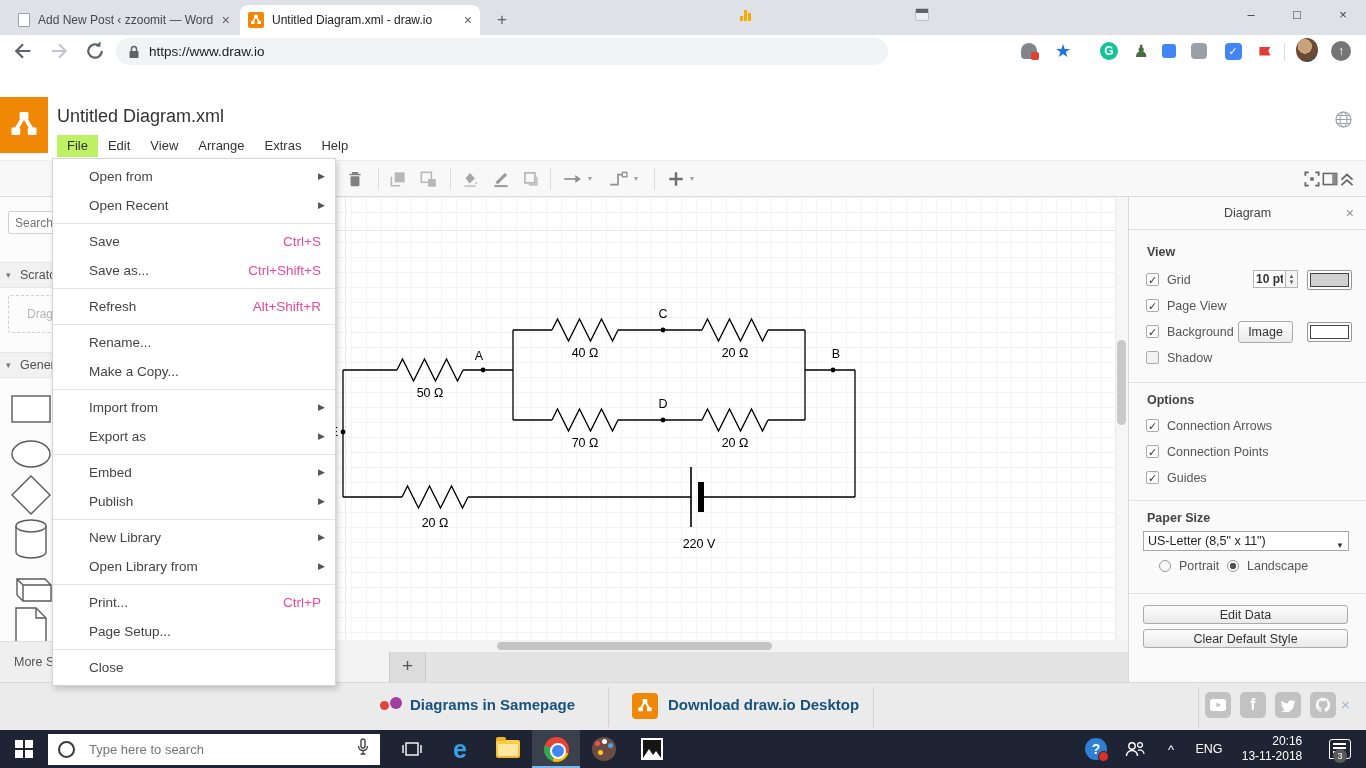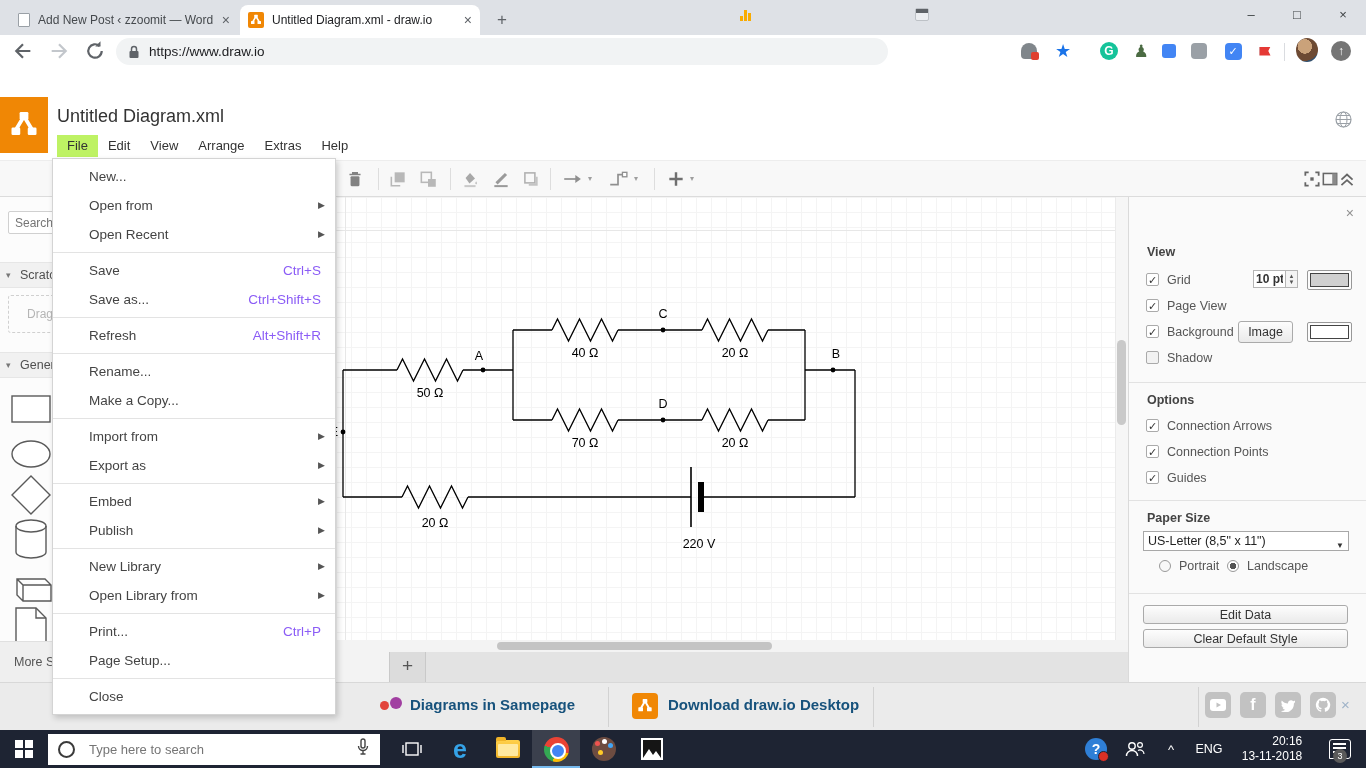--- a/index.html
+++ b/index.html
@@ -116,21 +116,21 @@
   .fmt-select{left:14px;width:206px;height:20px;background:#fff;border:1px solid #a8a8a8;font-size:12.5px;color:#222;line-height:18px;padding:0 4px;}
   .fmt-select .sel-arrow{position:absolute;right:4px;top:5px;font-size:8px;color:#333;}
   .radio{width:12px;height:12px;border:1px solid #999;border-radius:50%;background:#f8f8f8;}
   .radio.on{background:radial-gradient(circle,#555 0 3px,#fff 3.5px);}
   .bigbtn{left:14px;width:205px;height:19px;line-height:18px;}
 
   
   #filemenu{top:158px;left:52px;width:284px;background:#fff;border:1px solid #d4d4d4;box-shadow:2px 3px 6px rgba(0,0,0,.18);
     padding:3px 0;z-index:40;}
   .mi{position:relative;height:29px;line-height:29px;padding:0 14px 0 36px;font-size:13.5px;color:#444;}
-  .mi-s{float:right;color:#8b5cf6;}
+  .mi-s{float:right;color:#ec4899;}
   .mi-a{position:absolute;right:10px;top:0;font-size:9px;color:#555;}
   .msep{height:1px;background:#e3e3e3;margin:3px 0;}
 
   
   #footer{top:682px;left:0;width:1366px;height:48px;background:#ebebeb;border-top:1px solid #d8d8d8;}
   .f-div{top:4px;width:1px;height:40px;background:#d2d2d2;}
   .f-text{top:13px;font-size:15px;font-weight:bold;color:#17527c;}
   .sp-logo{top:14px;width:24px;height:16px;}
   .sp-logo i{position:absolute;border-radius:50%;}
   .f-dio{top:10px;width:26px;height:26px;background:#F08705;border-radius:4px;display:flex;align-items:center;justify-content:center;}
@@ -512,20 +512,21 @@
   <div id="hscroll" class="abs">
       <div id="hthumb" class="abs"></div>
     </div>
 
   <div id="pagebar" class="abs">
     <div class="left-seg abs"></div>
     <div id="addpage" class="abs">+</div>
   </div>
 
   <div id="fmt" class="abs">
+    <div id="fmt-hdr" class="abs">Diagram</div>
     <span id="fmt-close" class="abs">×</span>
 
     <div class="abs sec-hdr" style="left:18px;top:48px;">View</div>
     <span class="cb abs" style="left:17px;top:76px;">✓</span>
     <span class="abs" style="left:38px;top:76px;">Grid</span>
     <input class="grid-size abs" style="left: 124px; top: 73px; font-weight: bold;" value="10 pt">
     <span class="spin abs" style="left:157px;top:73px;">
       <span>▲</span>
         <span>▼</span>
       </span>
@@ -600,21 +601,20 @@
       </span>
     <span class="soc abs" style="left:1310px;">
       <svg width="16" height="16" viewBox="0 0 16 16">
           <path d="M8 .8 a7.2 7.2 0 0 0-2.3 14 c.4.1.5-.2.5-.4 v-1.3 c-2 .4-2.4-1-2.4-1-.3-.8-.8-1-.8-1-.7-.5 0-.5 0-.5.7 0 1.1.8 1.1.8.7 1.1 1.8.8 2.2.6 0-.5.3-.8.5-1-1.6-.2-3.3-.8-3.3-3.6 0-.8.3-1.4.7-1.9 0-.2-.3-1 .1-2 0 0 .6-.2 2 .7 a6.9 6.9 0 0 1 3.6 0 c1.4-.9 2-.7 2-.7.4 1 .1 1.8.1 2 .5.5.7 1.1.7 1.9 0 2.8-1.7 3.4-3.3 3.6.3.2.5.7.5 1.4 v2 c0 .2.1.5.5.4 A7.2 7.2 0 0 0 8 .8 Z" fill="#fff"></path>
         </svg>
       </span>
     <span class="f-close abs" style="left:1341px;">×</span>
   </div>
 
   <div id="filemenu" class="abs">
-    <div class="mi"><span>New...</span></div>
     <div class="mi"><span>Open from</span><span class="mi-a">▶</span></div>
     <div class="mi"><span>Open Recent</span><span class="mi-a">▶</span></div>
     <div class="msep"></div>
     <div class="mi"><span>Save</span><span class="mi-s">Ctrl+S</span></div>
     <div class="mi"><span>Save as...</span><span class="mi-s">Ctrl+Shift+S</span></div>
     <div class="msep"></div>
     <div class="mi"><span>Refresh</span><span class="mi-s">Alt+Shift+R</span></div>
     <div class="msep"></div>
     <div class="mi"><span>Rename...</span></div>
     <div class="mi"><span>Make a Copy...</span></div>

